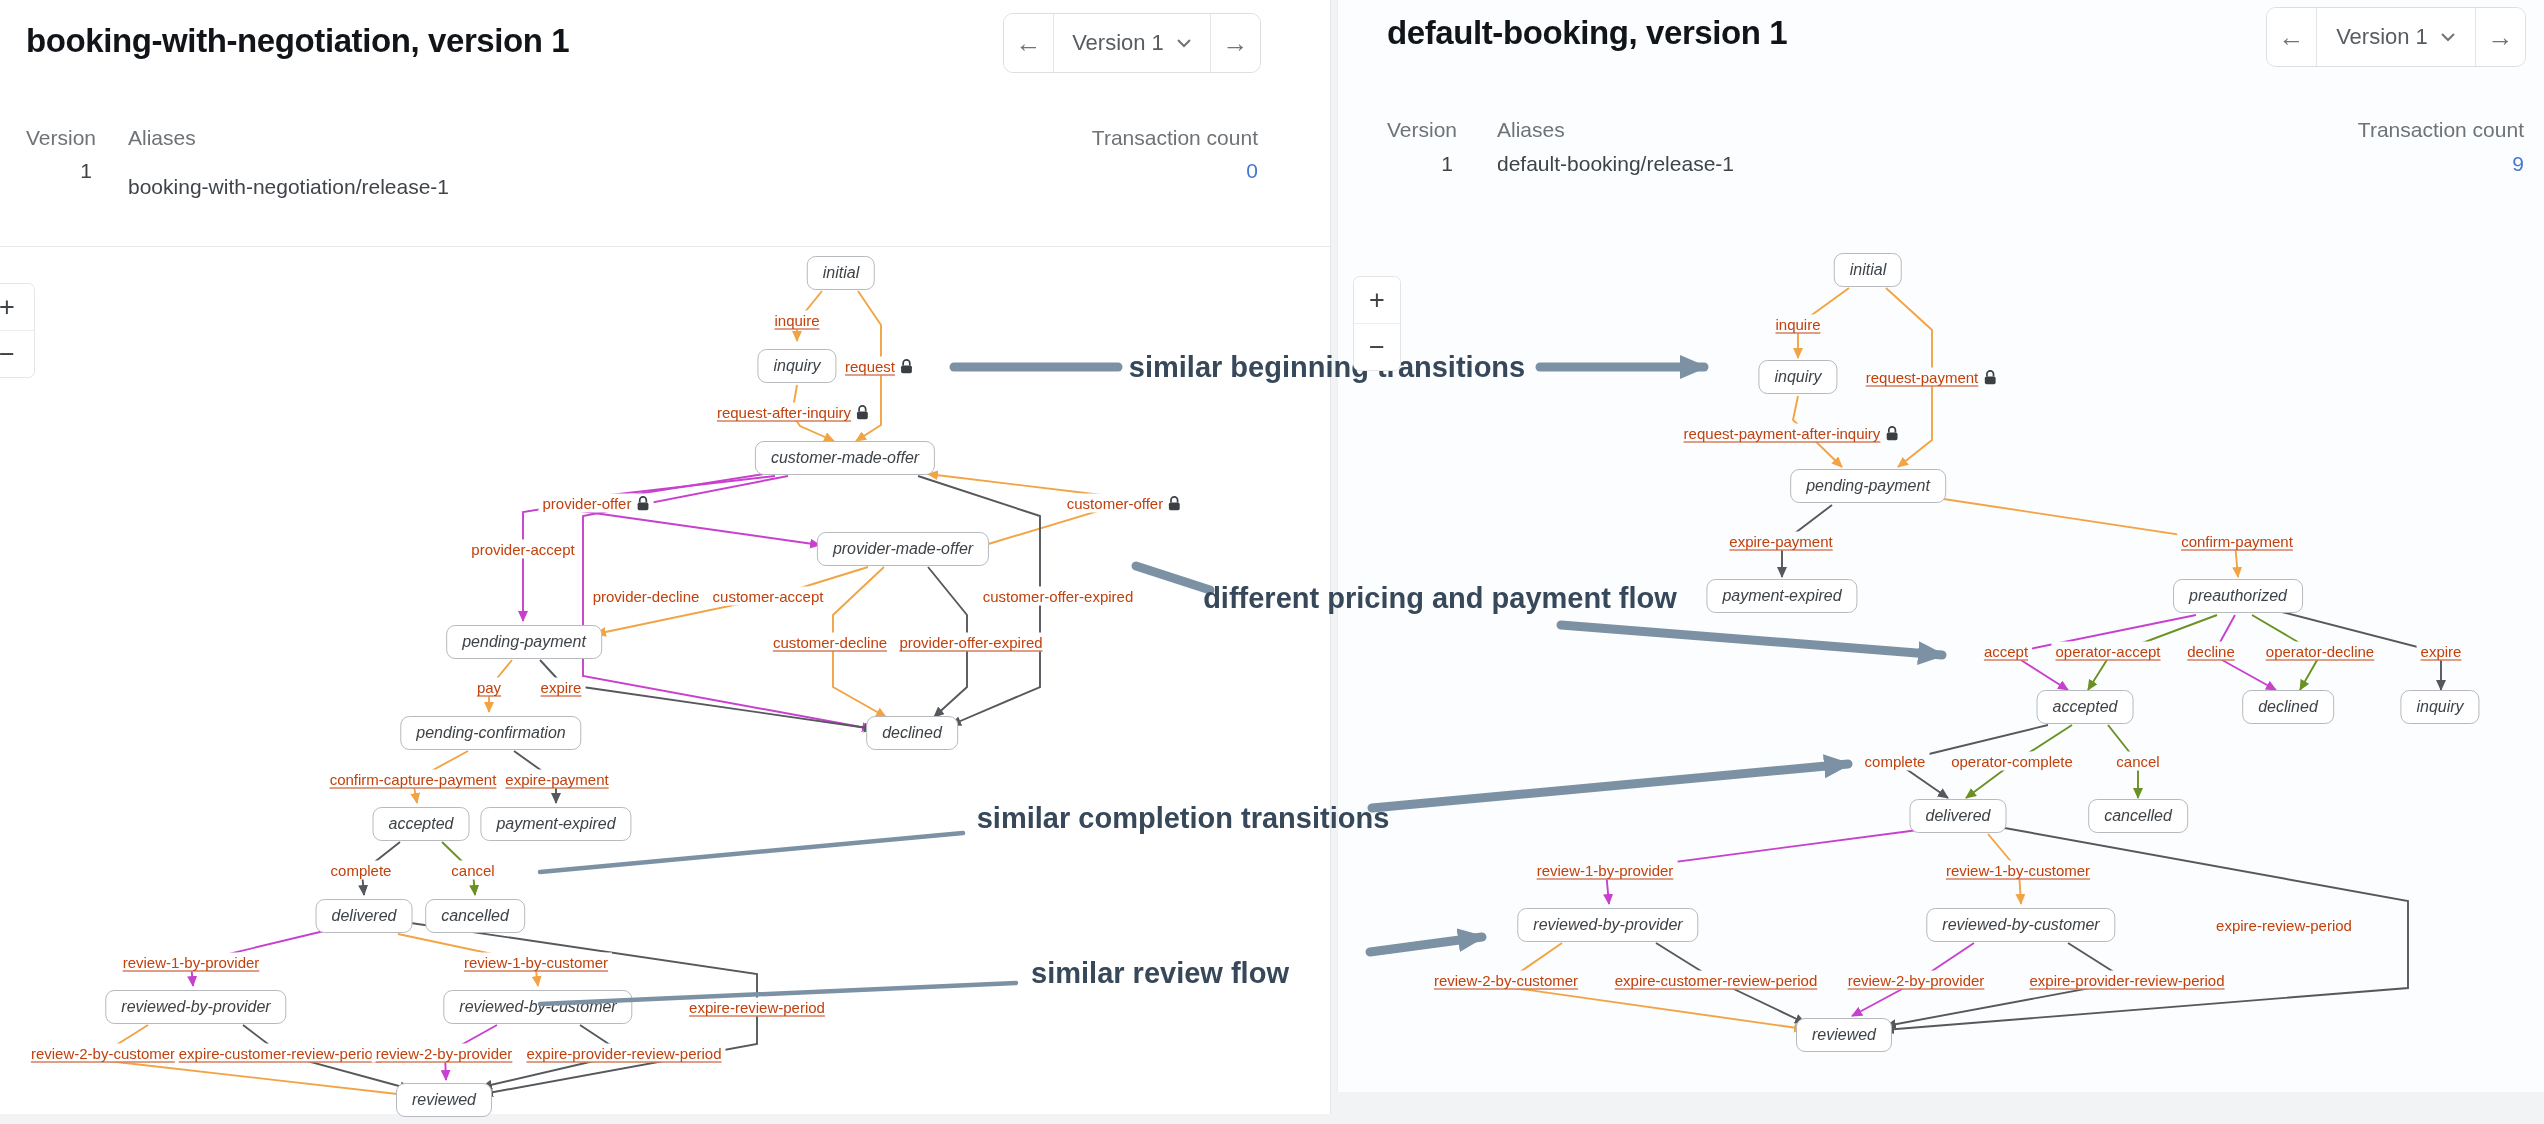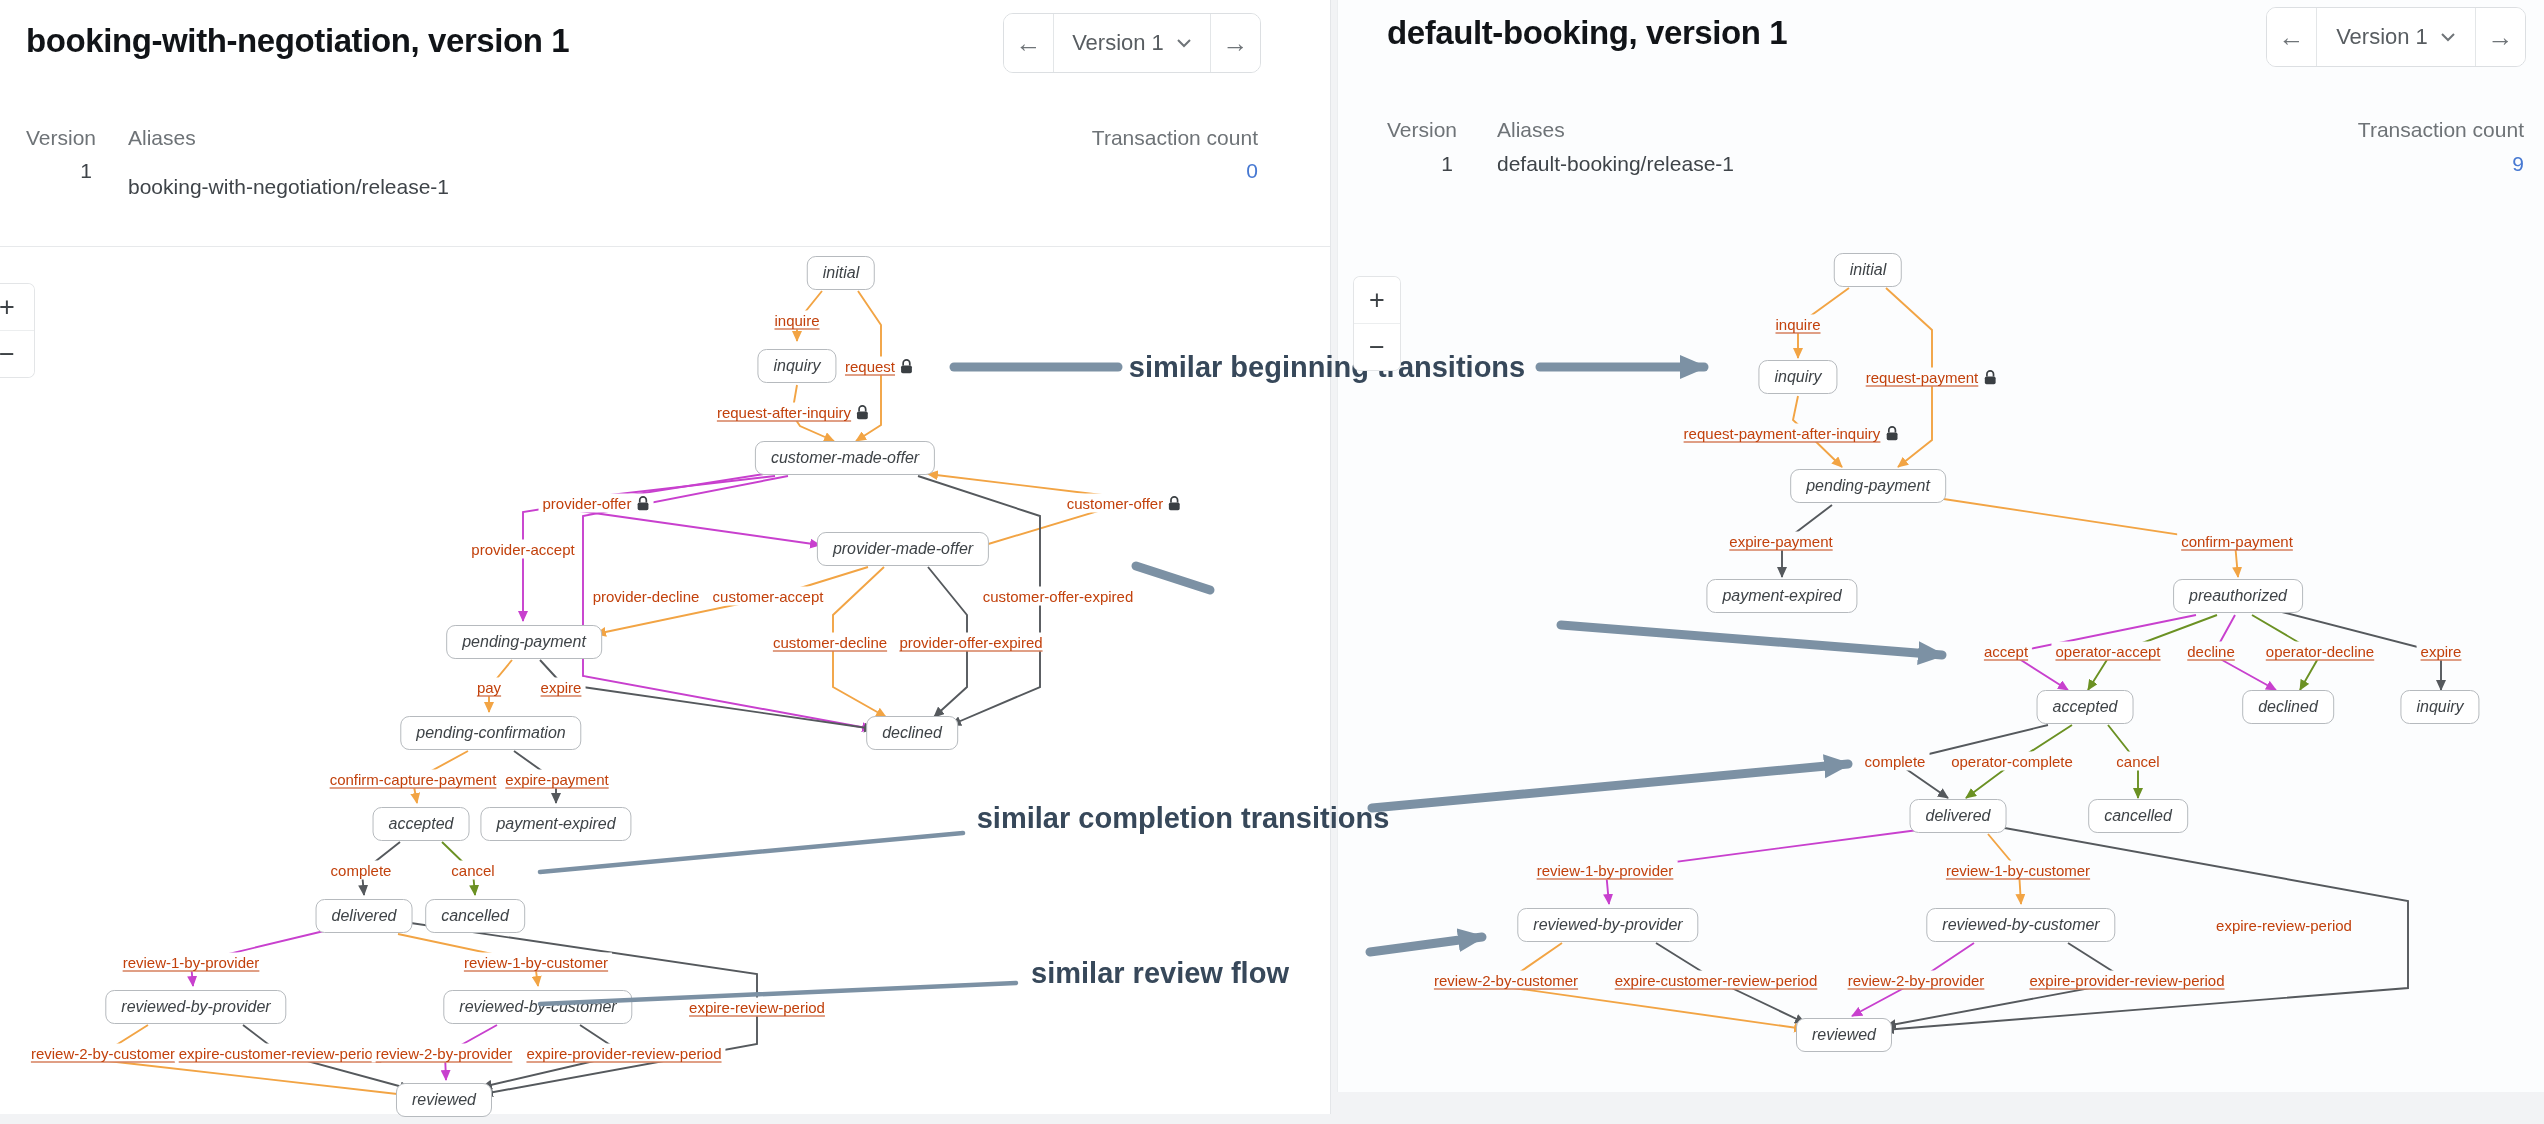--- a/index.html
+++ b/index.html
@@ -297,20 +297,21 @@
       <polyline points="1540,367 1704,367" fill="none" stroke="#7C91A4" stroke-width="9" stroke-linecap="round" marker-end="url(#mk-ann)"></polyline>
       <polyline points="1136,566 1210,590" fill="none" stroke="#7C91A4" stroke-width="9" stroke-linecap="round"></polyline>
       <polyline points="1561,625 1942,655" fill="none" stroke="#7C91A4" stroke-width="9" stroke-linecap="round" marker-end="url(#mk-ann)"></polyline>
       <polyline points="540,872 963,833" fill="none" stroke="#7C91A4" stroke-width="4.5" stroke-linecap="round"></polyline>
       <polyline points="1372,808 1848,764" fill="none" stroke="#7C91A4" stroke-width="9" stroke-linecap="round" marker-end="url(#mk-ann)"></polyline>
       <polyline points="540,1004 1016,983" fill="none" stroke="#7C91A4" stroke-width="4.5" stroke-linecap="round"></polyline>
       <polyline points="1370,952 1482,937" fill="none" stroke="#7C91A4" stroke-width="9" stroke-linecap="round" marker-end="url(#mk-ann)"></polyline>
     </svg>
   <div id="ann-text-layer">
       <div class="ann-text" style="left: 1327px; top: 367px;">similar beginning transitions</div>
+      <div class="ann-text" style="left: 1440px; top: 598px;">different pricing and payment flow</div>
       <div class="ann-text" style="left: 1183px; top: 818px;">similar completion transitions</div>
       <div class="ann-text" style="left: 1160px; top: 973px;">similar review flow</div>
     </div>
 
   <div class="chrome panel-title" style="left:26px;top:22px;">booking-with-negotiation, version 1</div>
   <div class="chrome vnav" style="left:1003px;top:13px;width:256px;height:58px;">
     <div class="navbtn">
         <span>←</span>
       </div>
     <div class="vmid">

